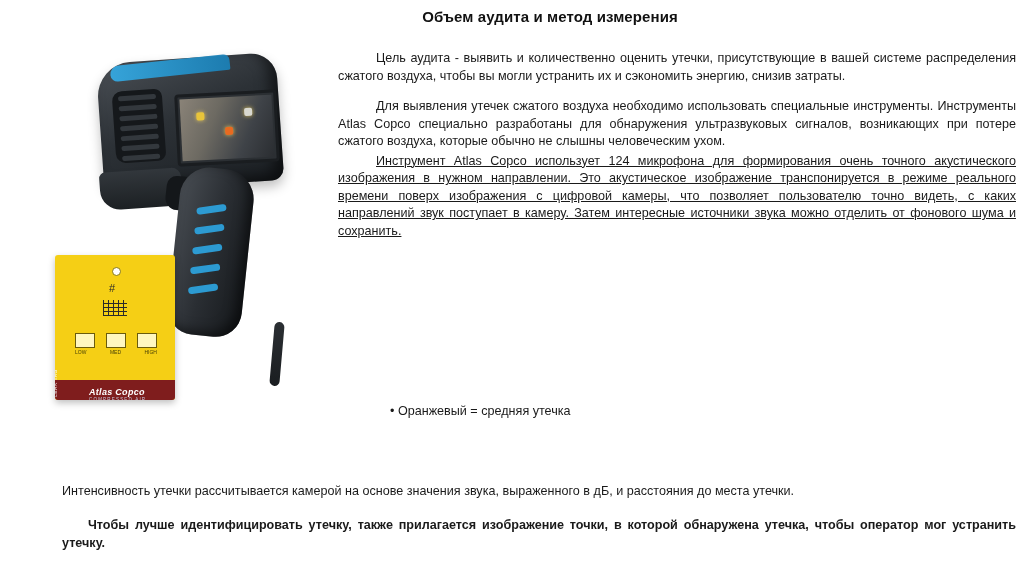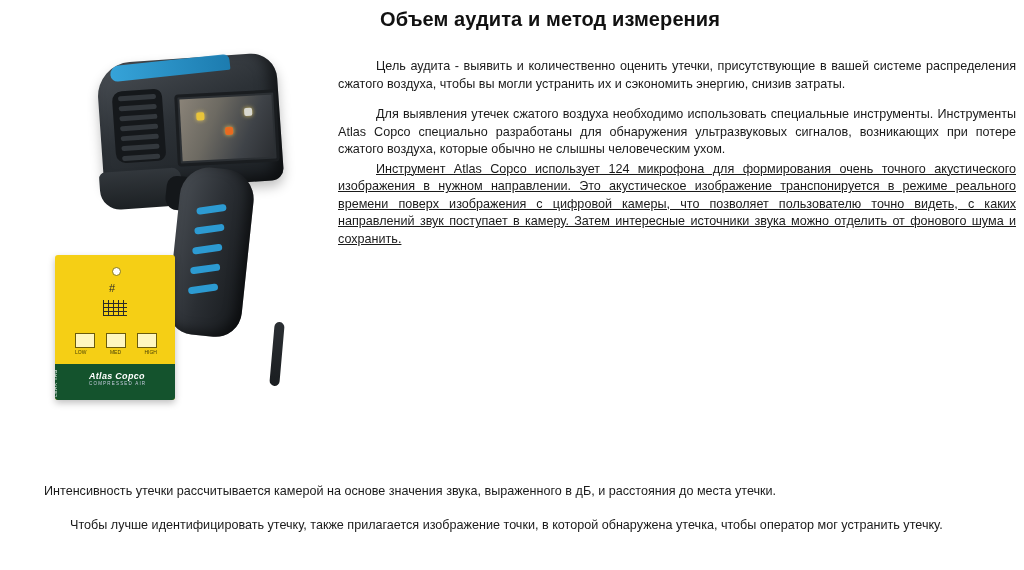--- a/index.html
+++ b/index.html
@@ -19,38 +19,38 @@
     position: relative;
     width: 1024px;
     height: 570px;
   }
   .title {
     position: absolute;
     left: 330px;
     top: 8px;
     width: 440px;
     text-align: center;
-    font-size: 20px;
+    font-size: 15px;
     font-weight: bold;
     color: #111;
     letter-spacing: 0.1px;
   }
   .body-col {
     position: absolute;
     left: 338px;
     top: 46px;
     width: 678px;
     font-size: 12.6px;
     line-height: 17.5px;
     text-align: justify;
     text-justify: inter-word;
     color: #1a1a1a;
   }
   .body-col p {
-    margin: 12px 0 13px 0;
+    margin: 4px 0 13px 0;
     text-indent: 38px;
   }
   .body-col p.tight {
     margin-top: -11px;
     text-decoration: underline;
   }
   .bullets {
     position: absolute;
     left: 338px;
     top: 402px;
@@ -66,24 +66,25 @@
     position: absolute;
     left: 44px;
     top: 482px;
     width: 972px;
     font-size: 12.6px;
     line-height: 18px;
     text-align: justify;
     color: #1a1a1a;
   }
   .footer p {
-    margin: 0 0 16px 0;
+    margin: 0 0 16px 18px;
   }
   .footer p.indent {
     text-indent: 26px;
+    font-weight: bold;
   }
 
   
   .camera-wrap {
     position: absolute;
     left: 48px;
     top: 40px;
     width: 270px;
     height: 360px;
   }
@@ -265,22 +266,22 @@
     display: flex;
     justify-content: space-between;
     font-size: 5px;
     color: #4a4206;
   }
   .tag-footer {
     position: absolute;
     left: 0;
     bottom: 0;
     width: 120px;
-    height: 36px;
-    background: #14532d;
+    height: 20px;
+    background: #7f1d1d;
     color: #fff;
   }
   .tag-footer .brand {
     position: absolute;
     left: 34px;
     top: 7px;
     font-size: 9px;
     font-style: italic;
     font-weight: bold;
     letter-spacing: 0.3px;
@@ -364,20 +365,21 @@
     </div>
   </div>
 
   <div class="body-col">
     <p>Цель аудита - выявить и количественно оценить утечки, присутствующие в вашей системе распределения сжатого воздуха, чтобы вы могли устранить их и сэкономить энергию, снизив затраты.</p>
     <p>Для выявления утечек сжатого воздуха необходимо использовать специальные инструменты. Инструменты Atlas Copco специально разработаны для обнаружения ультразвуковых сигналов, возникающих при потере сжатого воздуха, которые обычно не слышны человеческим ухом.</p>
     <p class="tight">Инструмент Atlas Copco использует 124 микрофона для формирования очень точного акустического изображения в нужном направлении. Это акустическое изображение транспонируется в режиме реального времени поверх изображения с цифровой камеры, что позволяет пользователю точно видеть, с каких направлений звук поступает в камеру. Затем интересные источники звука можно отделить от фонового шума и сохранить.</p>
   </div>
 
   <div class="bullets">
+    <div>• Оранжевый = средняя утечка</div>
   </div>
 
   <div class="footer">
     <p>Интенсивность утечки рассчитывается камерой на основе значения звука, выраженного в дБ, и расстояния до места утечки.</p>
     <p class="indent">Чтобы лучше идентифицировать утечку, также прилагается изображение точки, в которой обнаружена утечка, чтобы оператор мог устранить утечку.</p>
   </div>
 
 </div>
 
 </body></html>

